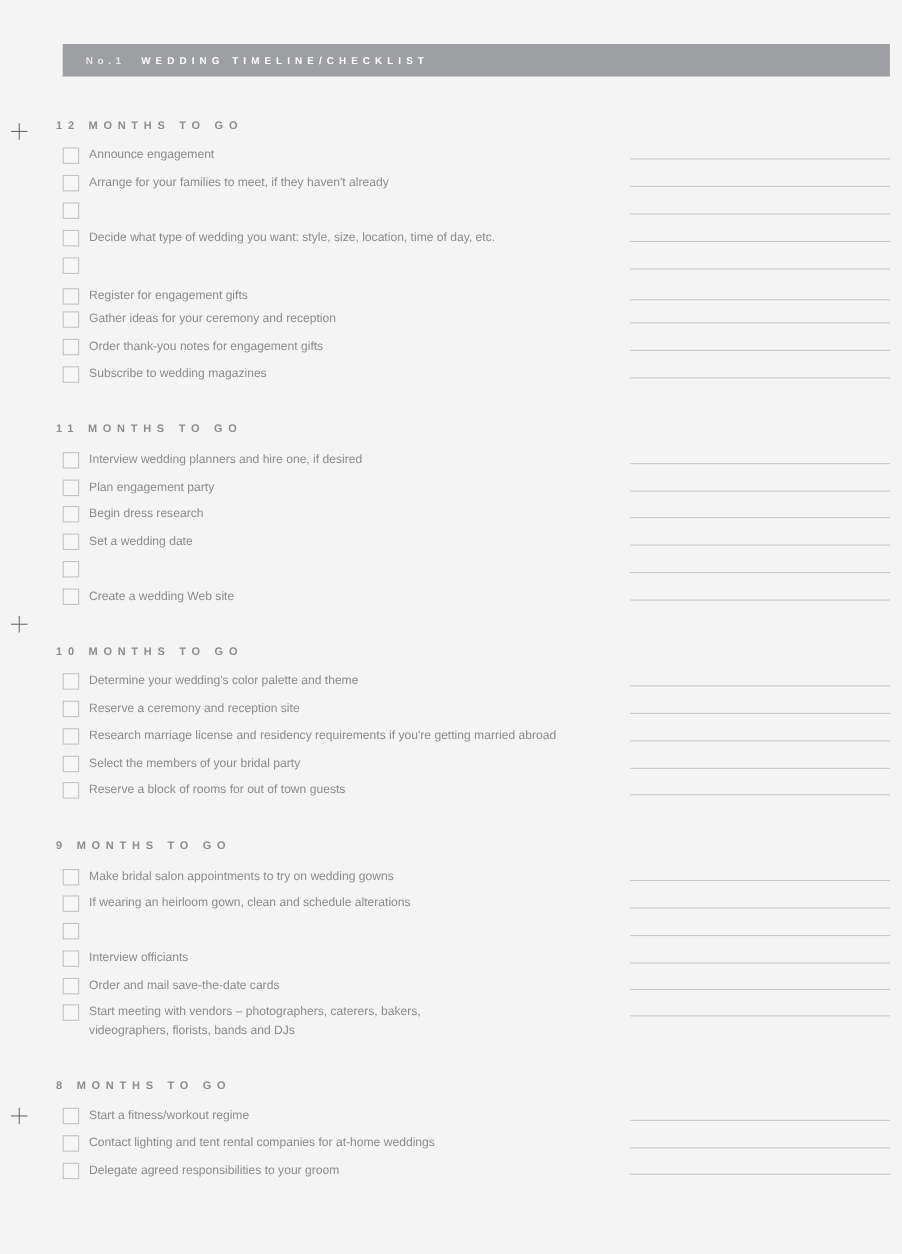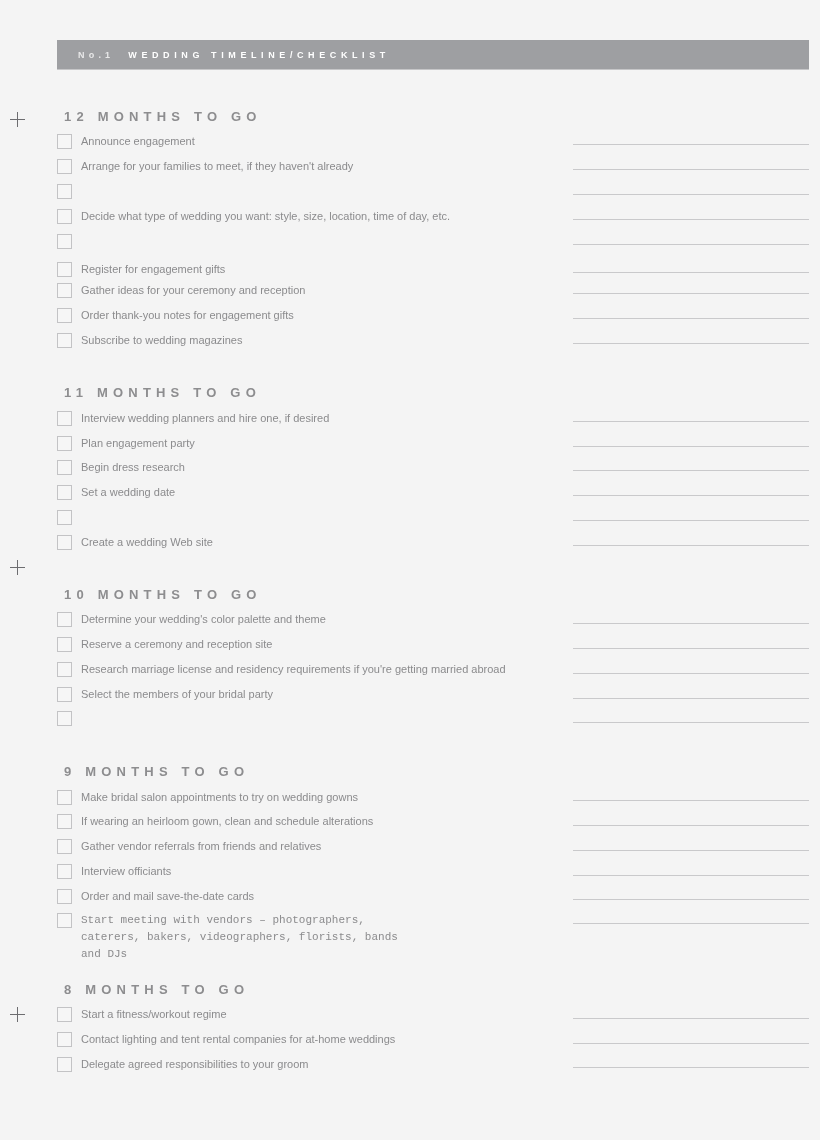--- a/index.html
+++ b/index.html
@@ -12,32 +12,32 @@
     background:#9e9fa2; border-bottom:1px solid #c6c6c8;
     display:flex; align-items:center;
   }
   .header-no {
     margin-left:21px; font-size:9px; letter-spacing:4.2px; color:#e8e8e9; font-weight:bold;
   }
   .header-title {
     margin-left:14px; font-size:9px; letter-spacing:4.6px; color:#ffffff; font-weight:bold;
   }
   .section-title {
-    position:absolute; left:64px; font-size:13px; font-weight:bold; letter-spacing:5.2px;
+    position:absolute; left:51px; font-size:10px; font-weight:bold; letter-spacing:5.2px;
     color:#8d8d8f; white-space:nowrap;
   }
   .item { position:absolute; left:57px; width:752px; height:20px; }
   .checkbox {
     position:absolute; left:0; top:0; width:13px; height:13px;
     border:1px solid #c3c3c5; background:#f6f6f6; box-sizing:content-box;
   }
   .item-label {
     position:absolute; left:24px; top:-1px; font-size:11px; color:#8b8b8d; white-space:nowrap; line-height:17px;
   }
-  .item-label.wrap { white-space:normal; width:340px;font-family:Liberation Mono, monospace; }
+  .item-label.wrap { white-space:normal; width:340px; }
   .notes-line {
     position:absolute; left:516px; width:236px; height:0; border-top:1px solid #c9c9cb;
   }
   .plus-icon {
     position:absolute; left:10px; width:15px; height:15px;
   }
   .plus-icon::before, .plus-icon::after {
     content:""; position:absolute; background:#6d6d70;
   }
   .plus-icon::before { left:0; top:7px; width:15px; height:1px; }
@@ -153,38 +153,38 @@
   <span class="item-label">Research marriage license and residency requirements if you're getting married abroad</span>
   <div class="notes-line" style="top:11px"></div>
 </div>
 <div class="item" style="top:687px">
   <div class="checkbox"></div>
   <span class="item-label">Select the members of your bridal party</span>
   <div class="notes-line" style="top:11px"></div>
 </div>
 <div class="item" style="top:711px">
   <div class="checkbox"></div>
+  <span class="item-label">Reserve a block of rooms for out of town guests</span>
   <div class="notes-line" style="top:11px"></div>
 </div>
 
 <div class="section-title" style="top:764px">9 MONTHS TO GO</div>
 
 <div class="item" style="top:790px">
   <div class="checkbox"></div>
   <span class="item-label">Make bridal salon appointments to try on wedding gowns</span>
   <div class="notes-line" style="top:10px"></div>
 </div>
 <div class="item" style="top:814px">
   <div class="checkbox"></div>
   <span class="item-label">If wearing an heirloom gown, clean and schedule alterations</span>
   <div class="notes-line" style="top:11px"></div>
 </div>
 <div class="item" style="top:839px">
   <div class="checkbox"></div>
-  <span class="item-label">Gather vendor referrals from friends and relatives</span>
   <div class="notes-line" style="top:11px"></div>
 </div>
 <div class="item" style="top:864px">
   <div class="checkbox"></div>
   <span class="item-label">Interview officiants</span>
   <div class="notes-line" style="top:11px"></div>
 </div>
 <div class="item" style="top:889px">
   <div class="checkbox"></div>
   <span class="item-label">Order and mail save-the-date cards</span>

